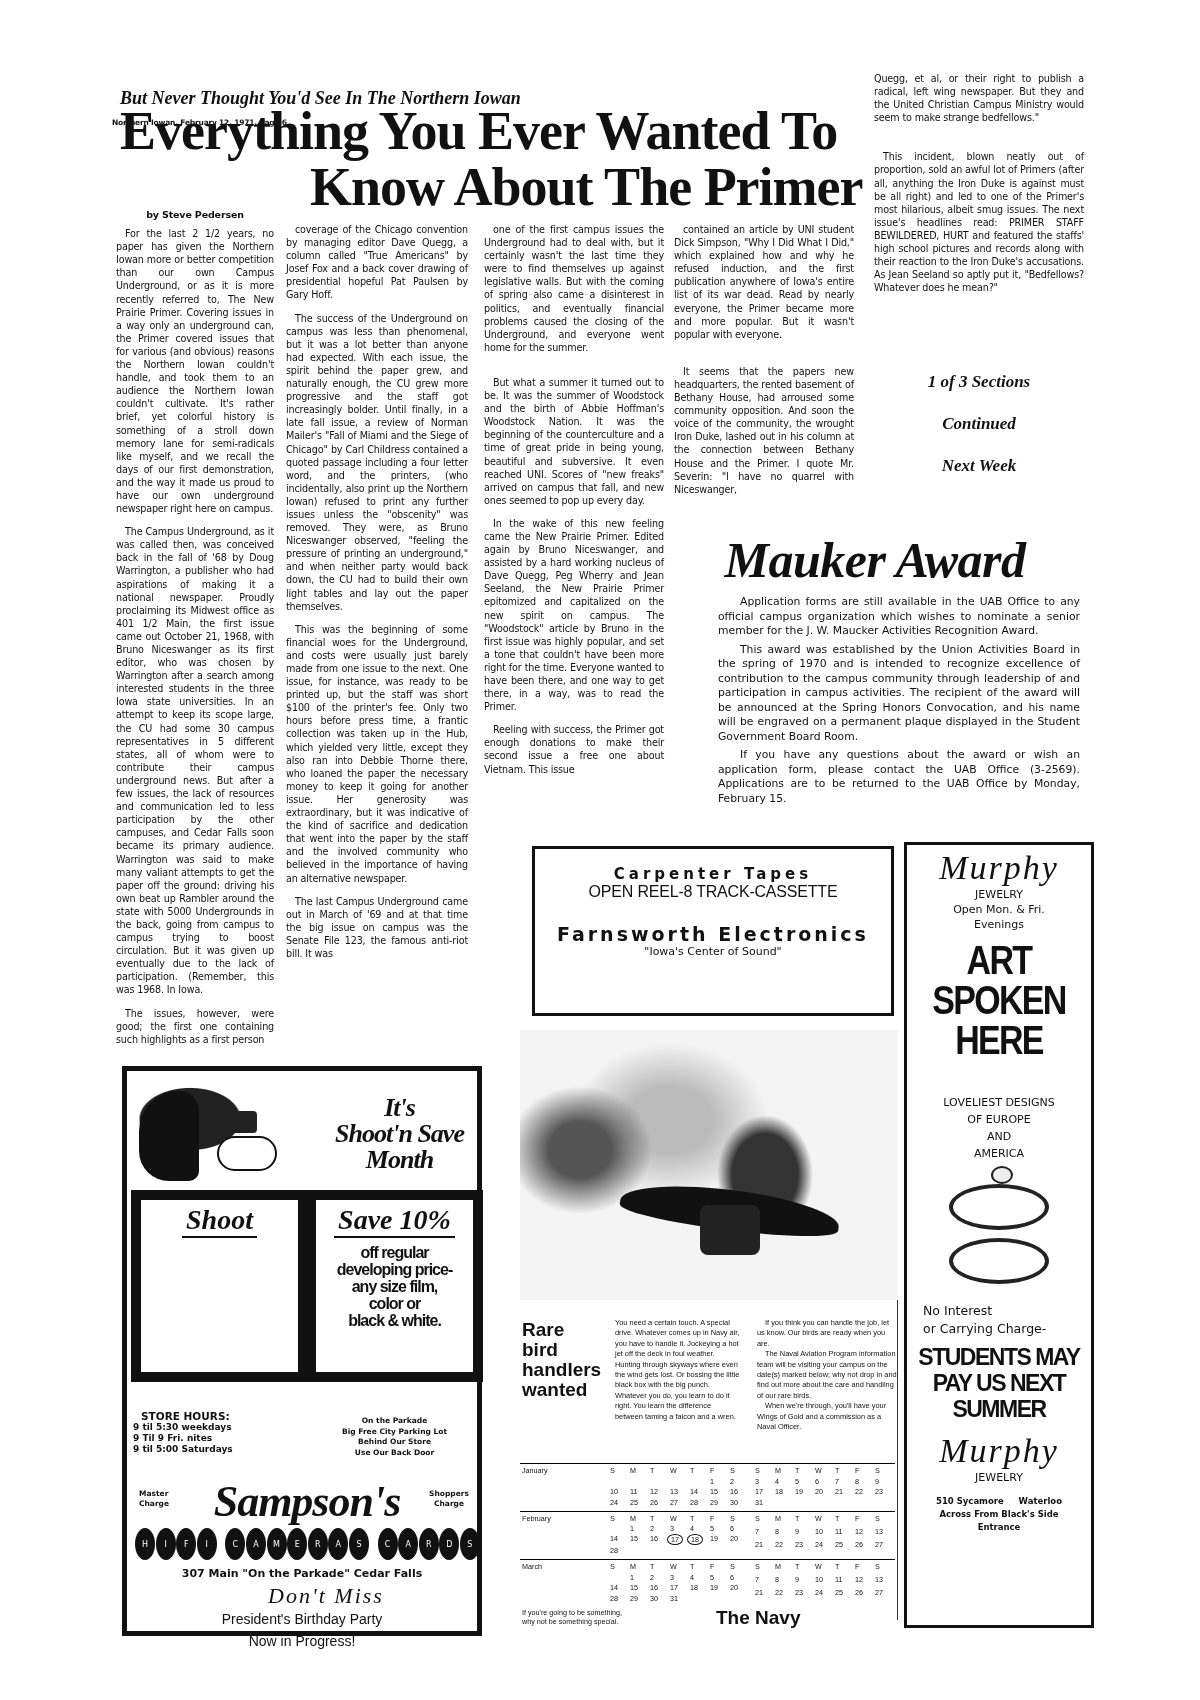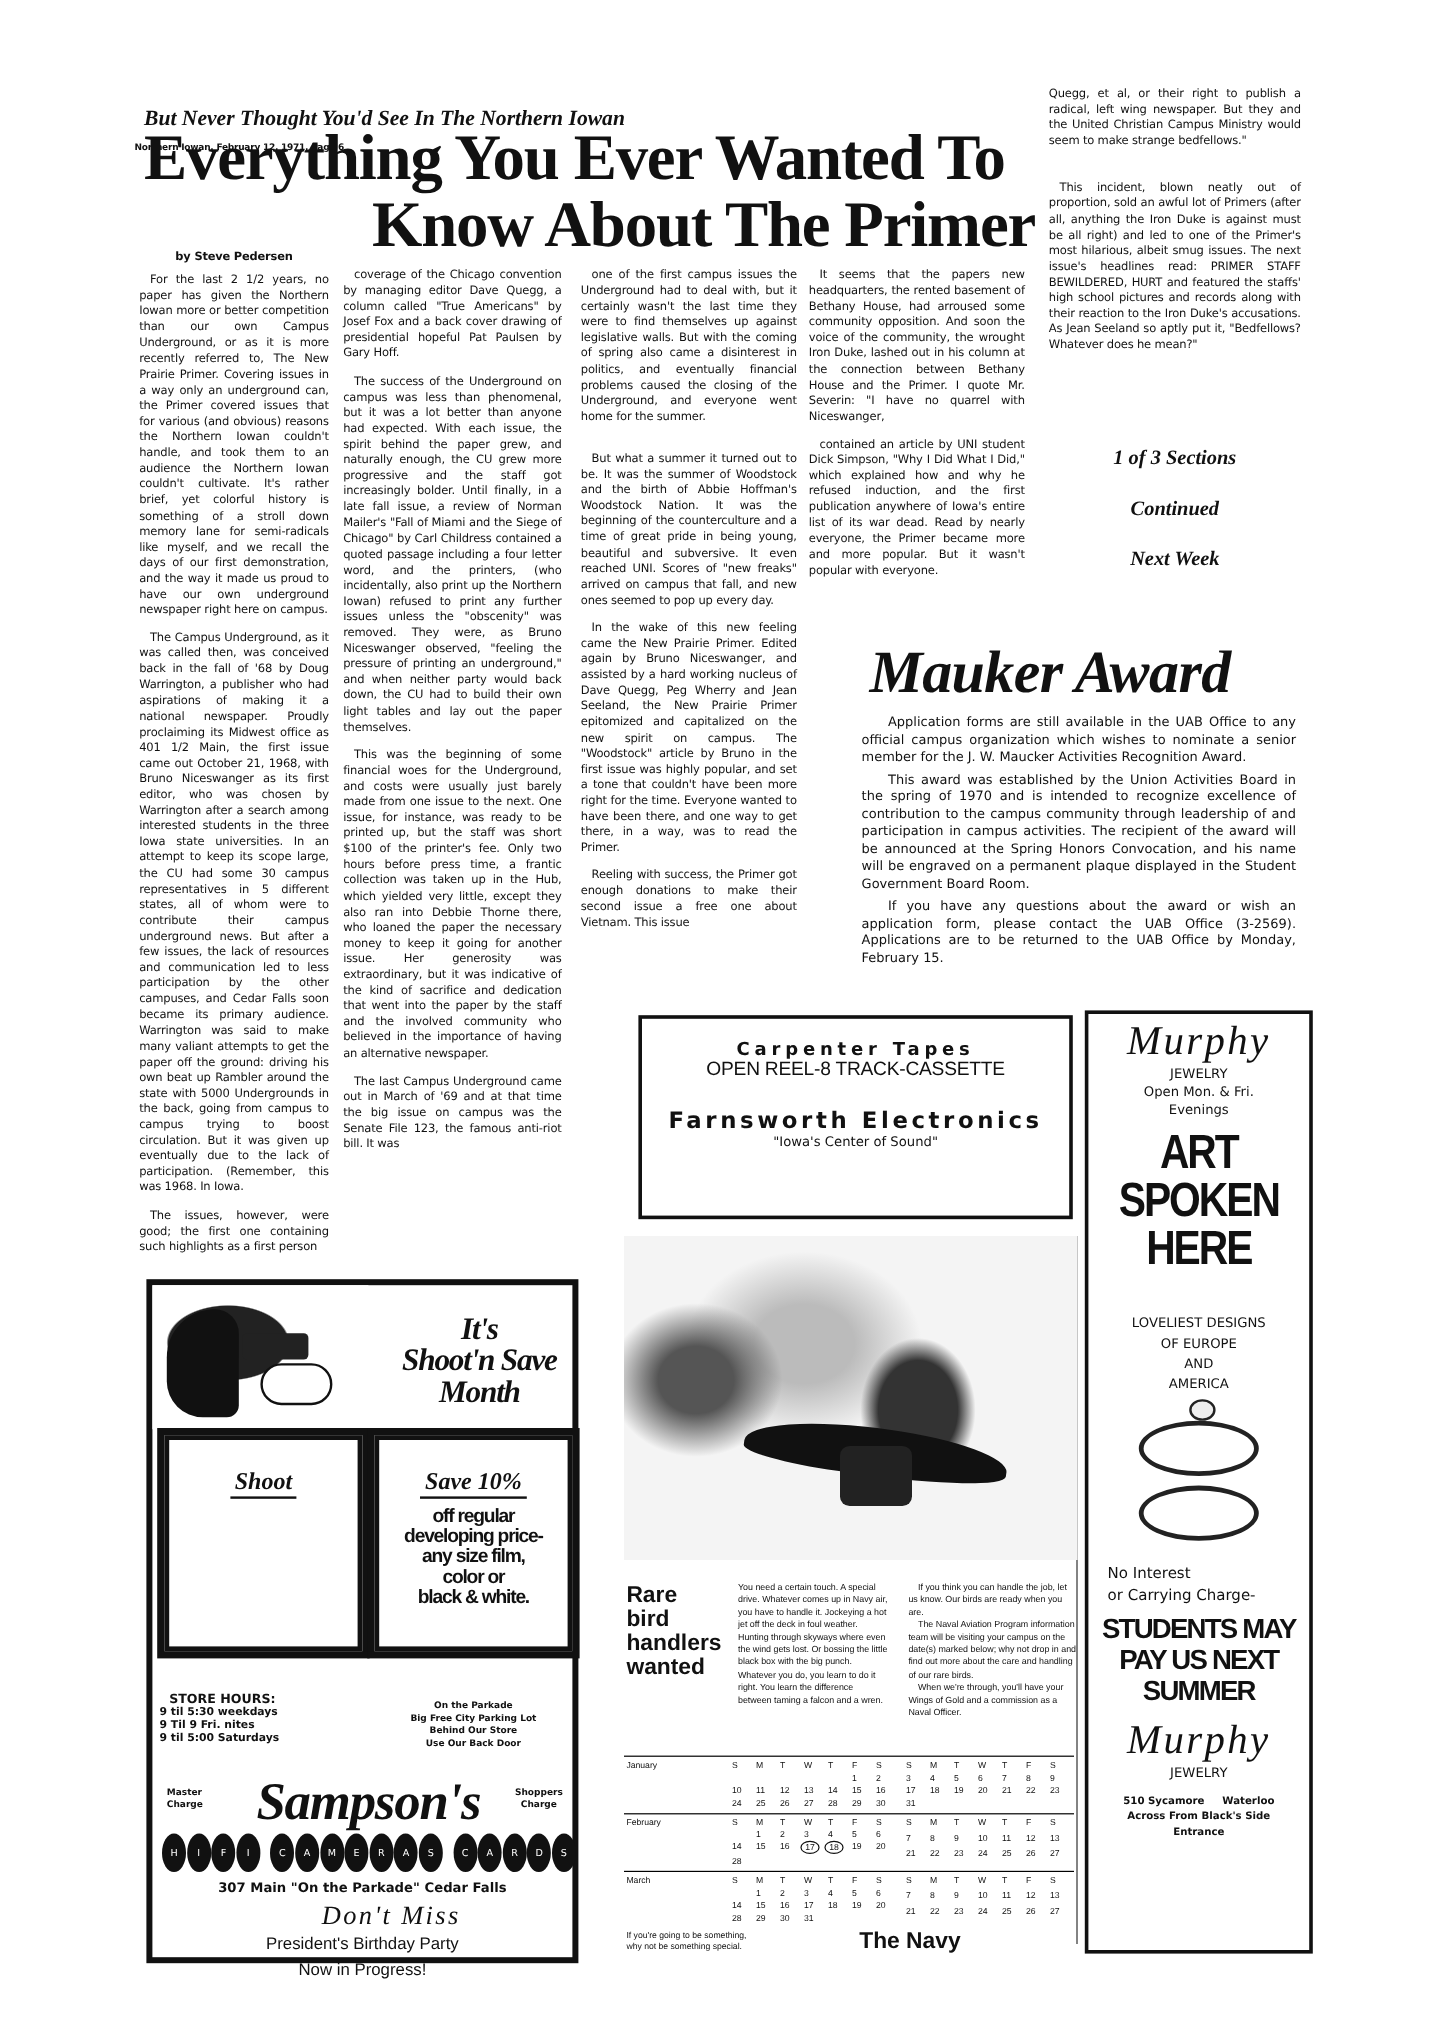--- a/index.html
+++ b/index.html
@@ -28,21 +28,21 @@
   
   .samp { left: 122px; top: 1066px; width: 360px; height: 570px; border: 5px solid #111; background: #fff; }
   .samp .photo { position: absolute; left: 0; top: 0; width: 180px; height: 120px; background: radial-gradient(ellipse at 35% 40%, #222 0 30%, #fff 31% 100%); }
   .samp .hair { position: absolute; left: 12px; top: 20px; width: 60px; height: 90px; background: #111; border-radius: 40px 20px 10px 30px; }
   .samp .cam { position: absolute; left: 75px; top: 40px; width: 55px; height: 22px; background: #222; border-radius: 4px; }
   .samp .hand { position: absolute; left: 90px; top: 65px; width: 60px; height: 35px; border: 2px solid #111; border-radius: 20px; background: #fff; }
   .samp .headline { position: absolute; left: 190px; top: 24px; width: 165px; text-align: center; font-family: "Liberation Serif", serif; font-style: italic; font-weight: bold; font-size: 26px; line-height: 26px; letter-spacing: -1px; }
   .samp .box { position: absolute; top: 125px; width: 165px; height: 180px; border: 4px solid #111; outline: 6px solid #111; background: #fff; text-align: center; }
   .samp .box.l { left: 10px; }
   .samp .box.r { left: 185px; }
-  .samp .box .bt { font-family: "Liberation Serif", serif; font-style: italic; font-weight: bold; font-size: 20px; margin-top: 24px; border-bottom: 2px solid #111; display: inline-block; padding: 0 4px; }
+  .samp .box .bt { font-family: "Liberation Serif", serif; font-style: italic; font-weight: bold; font-size: 28px; margin-top: 4px; border-bottom: 2px solid #111; display: inline-block; padding: 0 4px; }
   .samp .box .bb { font-family: "Liberation Sans", sans-serif; font-weight: bold; font-size: 16px; line-height: 17px; letter-spacing: -1px; margin-top: 6px; }
   .samp .hours { position: absolute; left: 6px; top: 340px; font-size: 9px; font-weight: bold; line-height: 11px; }
   .samp .hours .h0 { font-size: 10.5px; padding-left: 8px; }
   .samp .park { position: absolute; left: 185px; top: 345px; width: 165px; text-align: center; font-size: 7.5px; font-weight: bold; line-height: 10.5px; }
   .samp .mc { position: absolute; left: 12px; top: 418px; font-size: 7.5px; font-weight: bold; line-height: 10px; }
   .samp .sc { position: absolute; right: 8px; top: 418px; font-size: 7.5px; font-weight: bold; line-height: 10px; text-align: center; }
   .samp .logo { position: absolute; left: 70px; top: 405px; width: 220px; text-align: center; font-family: "Liberation Serif", serif; font-style: italic; font-weight: bold; font-size: 44px; letter-spacing: -1px; }
   .samp .ovals { position: absolute; left: 8px; top: 457px; width: 345px; display: flex; justify-content: space-between; }
   .samp .oval { width: 20px; height: 32px; border-radius: 50%; background: #111; color: #fff; font-size: 8px; display: flex; align-items: center; justify-content: center; }
   .samp .oval.gap { margin-left: 8px; }
@@ -112,22 +112,22 @@
 </div>
 
 <div class="abs col" style="left:484px; top:223px; width:180px;">
   <p style="margin-bottom:22px;">one of the first campus issues the Underground had to deal with, but it certainly wasn't the last time they were to find themselves up against legislative walls. But with the coming of spring also came a disinterest in politics, and eventually financial problems caused the closing of the Underground, and everyone went home for the summer.</p>
   <p>But what a summer it turned out to be. It was the summer of Woodstock and the birth of Abbie Hoffman's Woodstock Nation. It was the beginning of the counterculture and a time of great pride in being young, beautiful and subversive. It even reached UNI. Scores of "new freaks" arrived on campus that fall, and new ones seemed to pop up every day.</p>
   <p>In the wake of this new feeling came the New Prairie Primer. Edited again by Bruno Niceswanger, and assisted by a hard working nucleus of Dave Quegg, Peg Wherry and Jean Seeland, the New Prairie Primer epitomized and capitalized on the new spirit on campus. The "Woodstock" article by Bruno in the first issue was highly popular, and set a tone that couldn't have been more right for the time. Everyone wanted to have been there, and one way to get there, in a way, was to read the Primer.</p>
   <p>Reeling with success, the Primer got enough donations to make their second issue a free one about Vietnam. This issue</p>
 </div>
 
 <div class="abs col" style="left:674px; top:223px; width:180px;">
+  <p style="margin-bottom:24px;">contained an article by UNI student Dick Simpson, "Why I Did What I Did," which explained how and why he refused induction, and the first publication anywhere of Iowa's entire list of its war dead. Read by nearly everyone, the Primer became more and more popular. But it wasn't popular with everyone.</p>
   <p>It seems that the papers new headquarters, the rented basement of Bethany House, had arroused some community opposition. And soon the voice of the community, the wrought Iron Duke, lashed out in his column at the connection between Bethany House and the Primer. I quote Mr. Severin: "I have no quarrel with Niceswanger,</p>
-  <p style="margin-bottom:24px;">contained an article by UNI student Dick Simpson, "Why I Did What I Did," which explained how and why he refused induction, and the first publication anywhere of Iowa's entire list of its war dead. Read by nearly everyone, the Primer became more and more popular. But it wasn't popular with everyone.</p>
 </div>
 
 <div class="abs col" style="left:874px; top:72px; width:210px;">
   <p style="text-indent:0; margin-bottom:26px;">Quegg, et al, or their right to publish a radical, left wing newspaper. But they and the United Christian Campus Ministry would seem to make strange bedfellows."</p>
   <p>This incident, blown neatly out of proportion, sold an awful lot of Primers (after all, anything the Iron Duke is against must be all right) and led to one of the Primer's most hilarious, albeit smug issues. The next issue's headlines read: PRIMER STAFF BEWILDERED, HURT and featured the staffs' high school pictures and records along with their reaction to the Iron Duke's accusations. As Jean Seeland so aptly put it, "Bedfellows? Whatever does he mean?"</p>
 </div>
 
 <div class="abs" style="left:874px; top:372px; width:210px;">
   <div class="sec">1 of 3 Sections</div>
   <div class="sec" style="margin-top:22px;">Continued</div>

